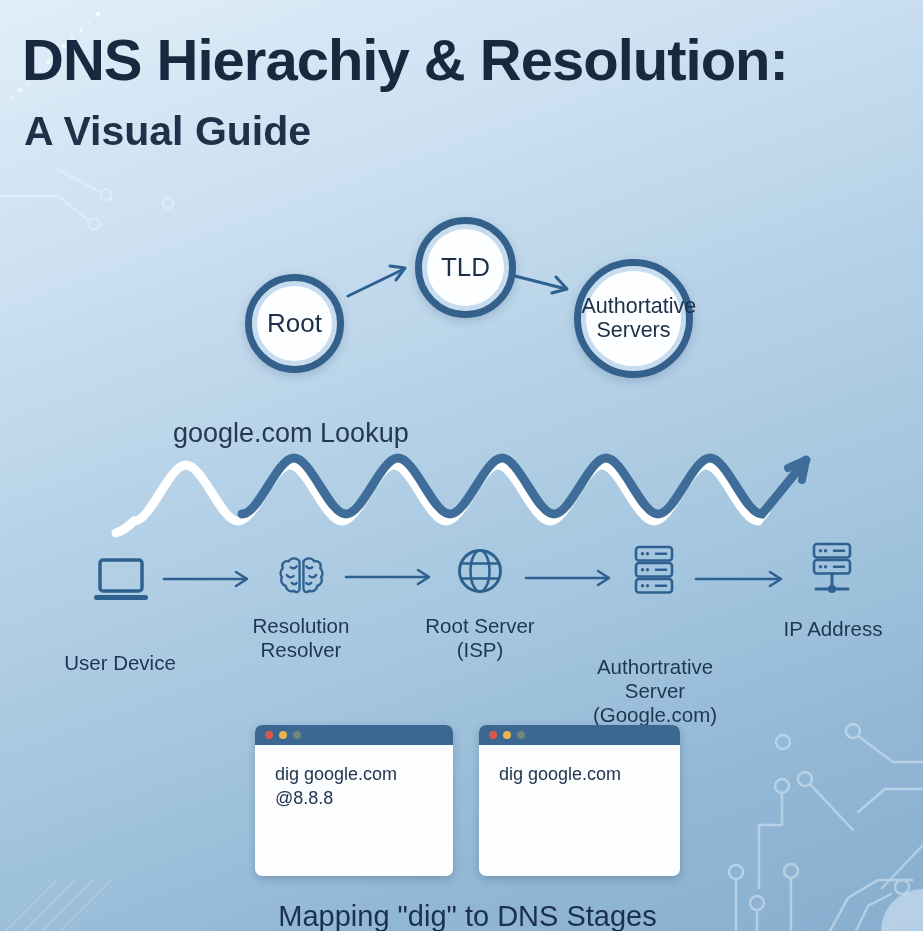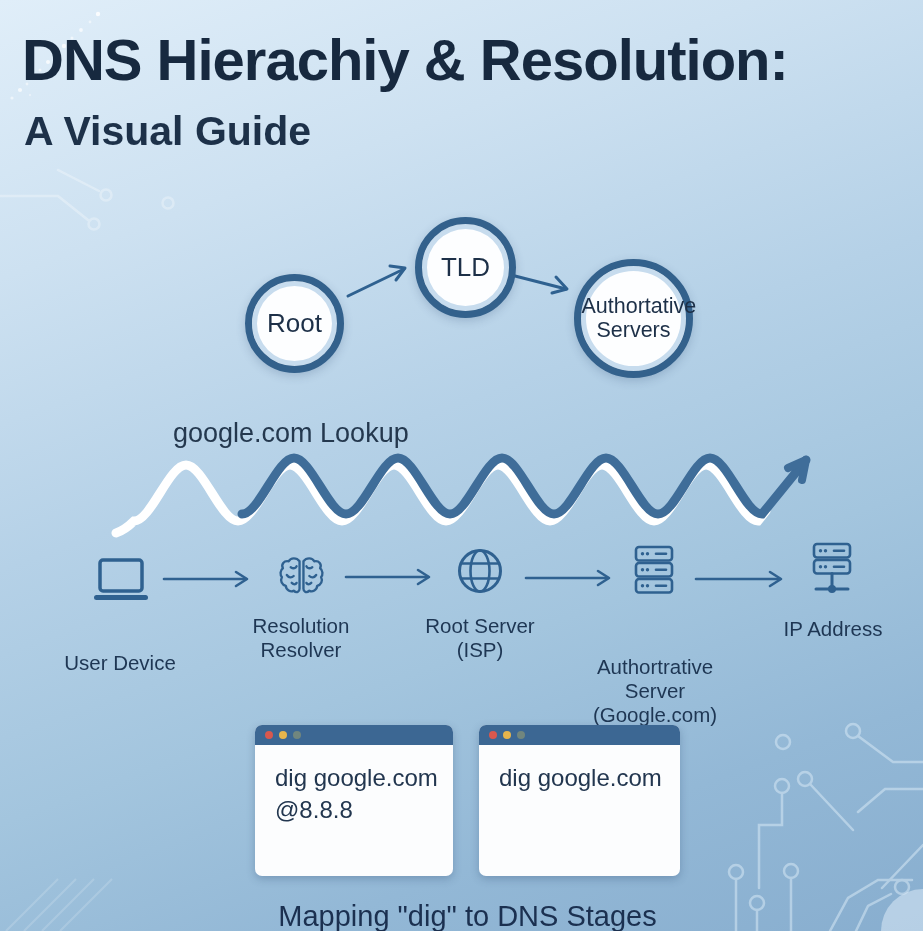--- a/index.html
+++ b/index.html
@@ -32,21 +32,21 @@
     position:absolute;text-align:center;font-size:20.5px;font-weight:500;color:#1e3653;line-height:1.16;
   }
   .icon-stroke{stroke:#2f6190;fill:none;stroke-linecap:round;stroke-linejoin:round;}
 
   .terminal{
     position:absolute;border-radius:7px;background:#fcfdfe;
     box-shadow:0 3px 9px rgba(35,65,105,.28);overflow:hidden;
   }
   .terminal-bar{height:20px;background:#3c6793;display:flex;align-items:center;padding-left:10px;gap:6px;}
   .terminal-dot{width:8px;height:8px;border-radius:50%;}
-  .terminal-body{padding:17px 14px 0 20px;font-size:24px;color:#22364f;line-height:1.34;}
+  .terminal-body{padding:17px 14px 0 20px;font-size:18px;color:#22364f;line-height:1.34;}
 
   .caption{left:0;right:0;top:900px;text-align:center;font-size:29px;font-weight:500;color:#1b3050;transform:translateX(6px);}
 </style>
 </head>
 <body>
 
 <div id="canvas">
 
   <svg class="layer" width="923" height="931" viewBox="0 0 923 931">
 

